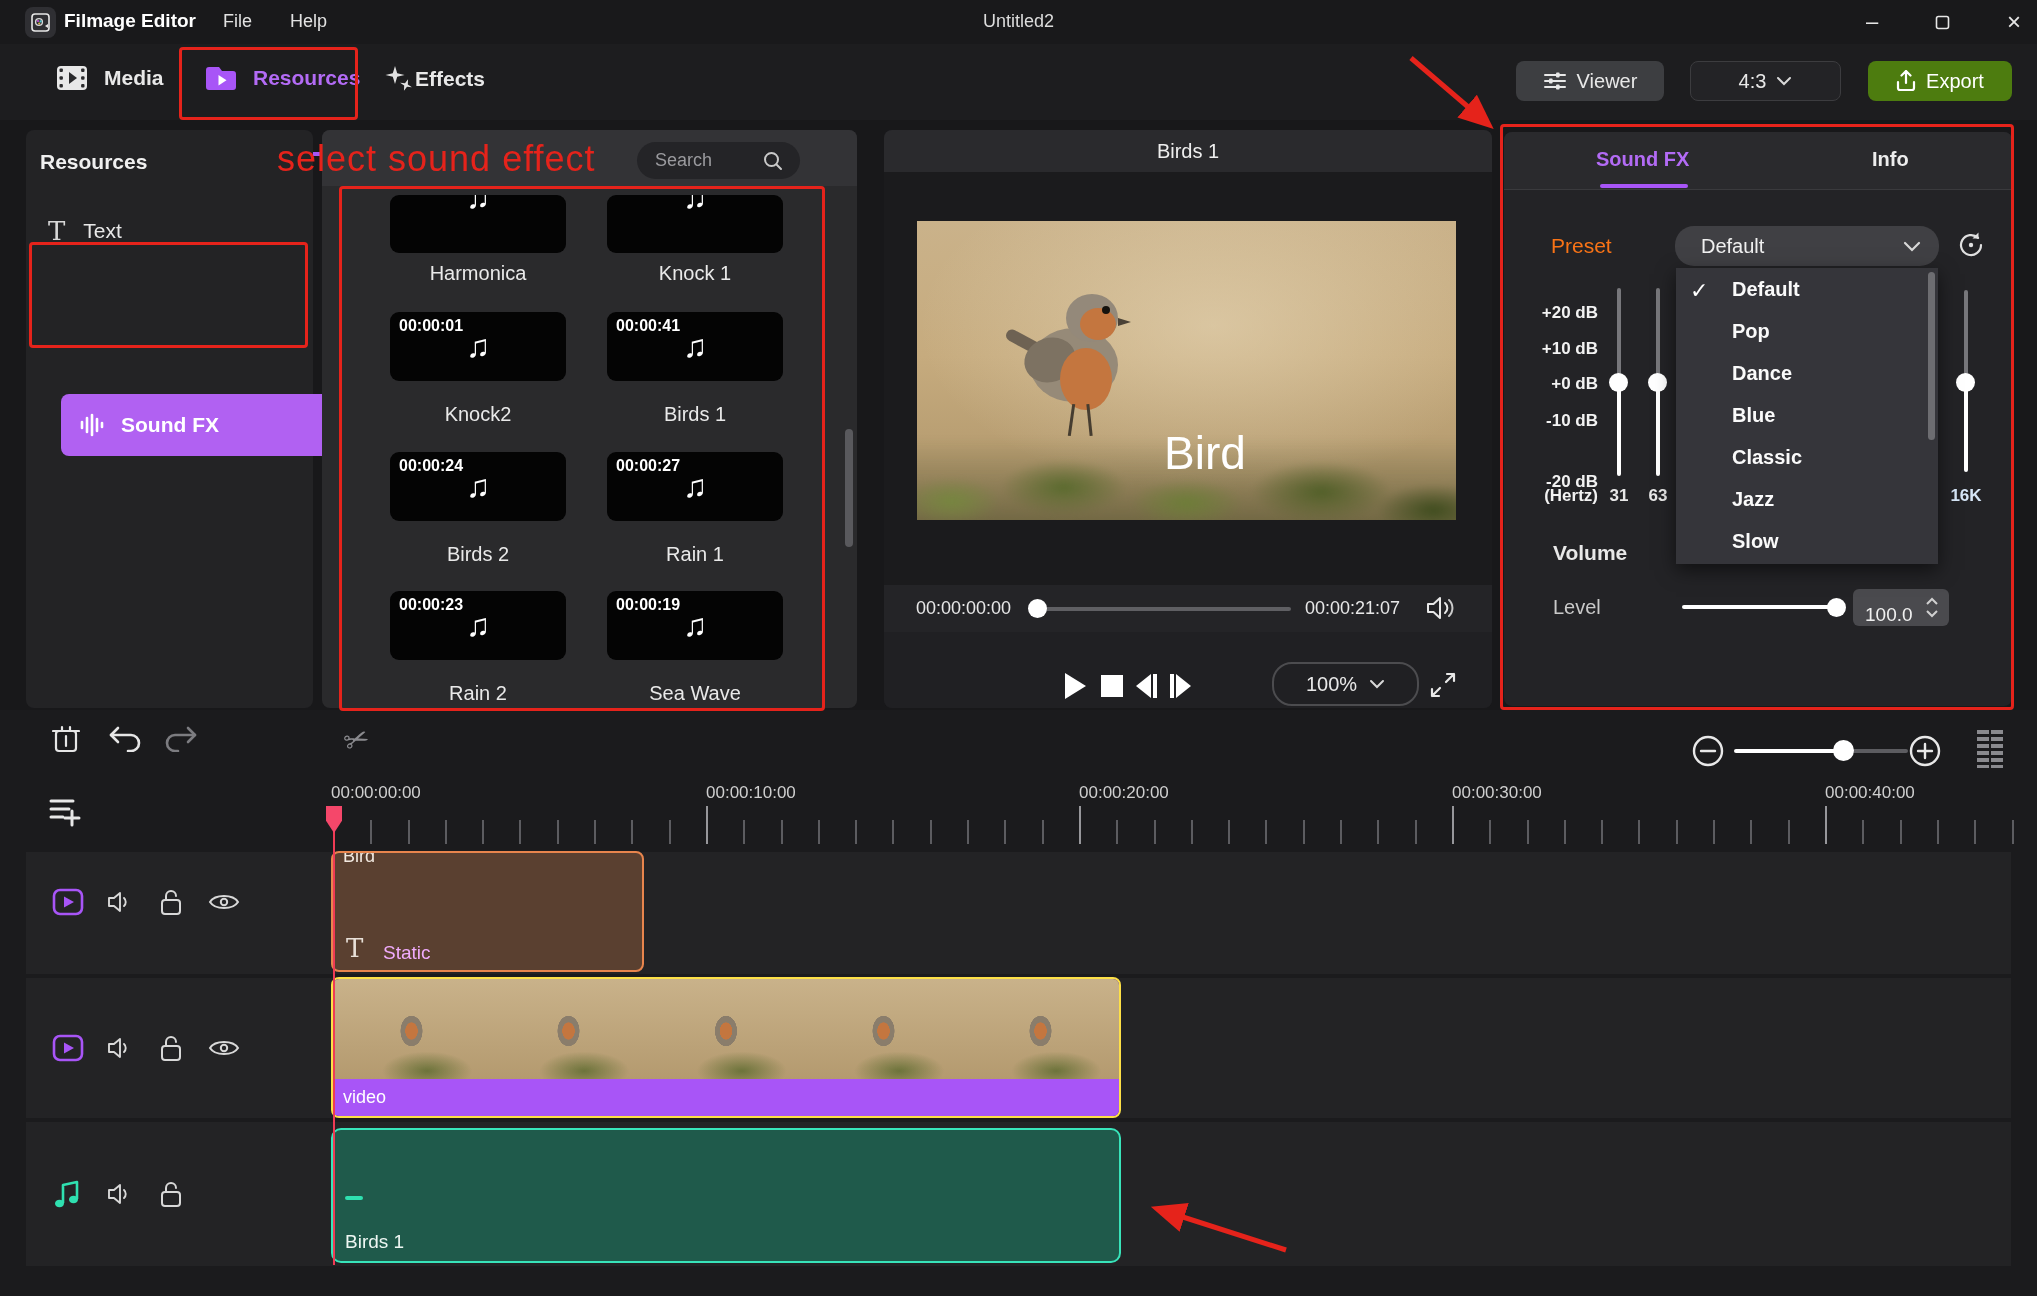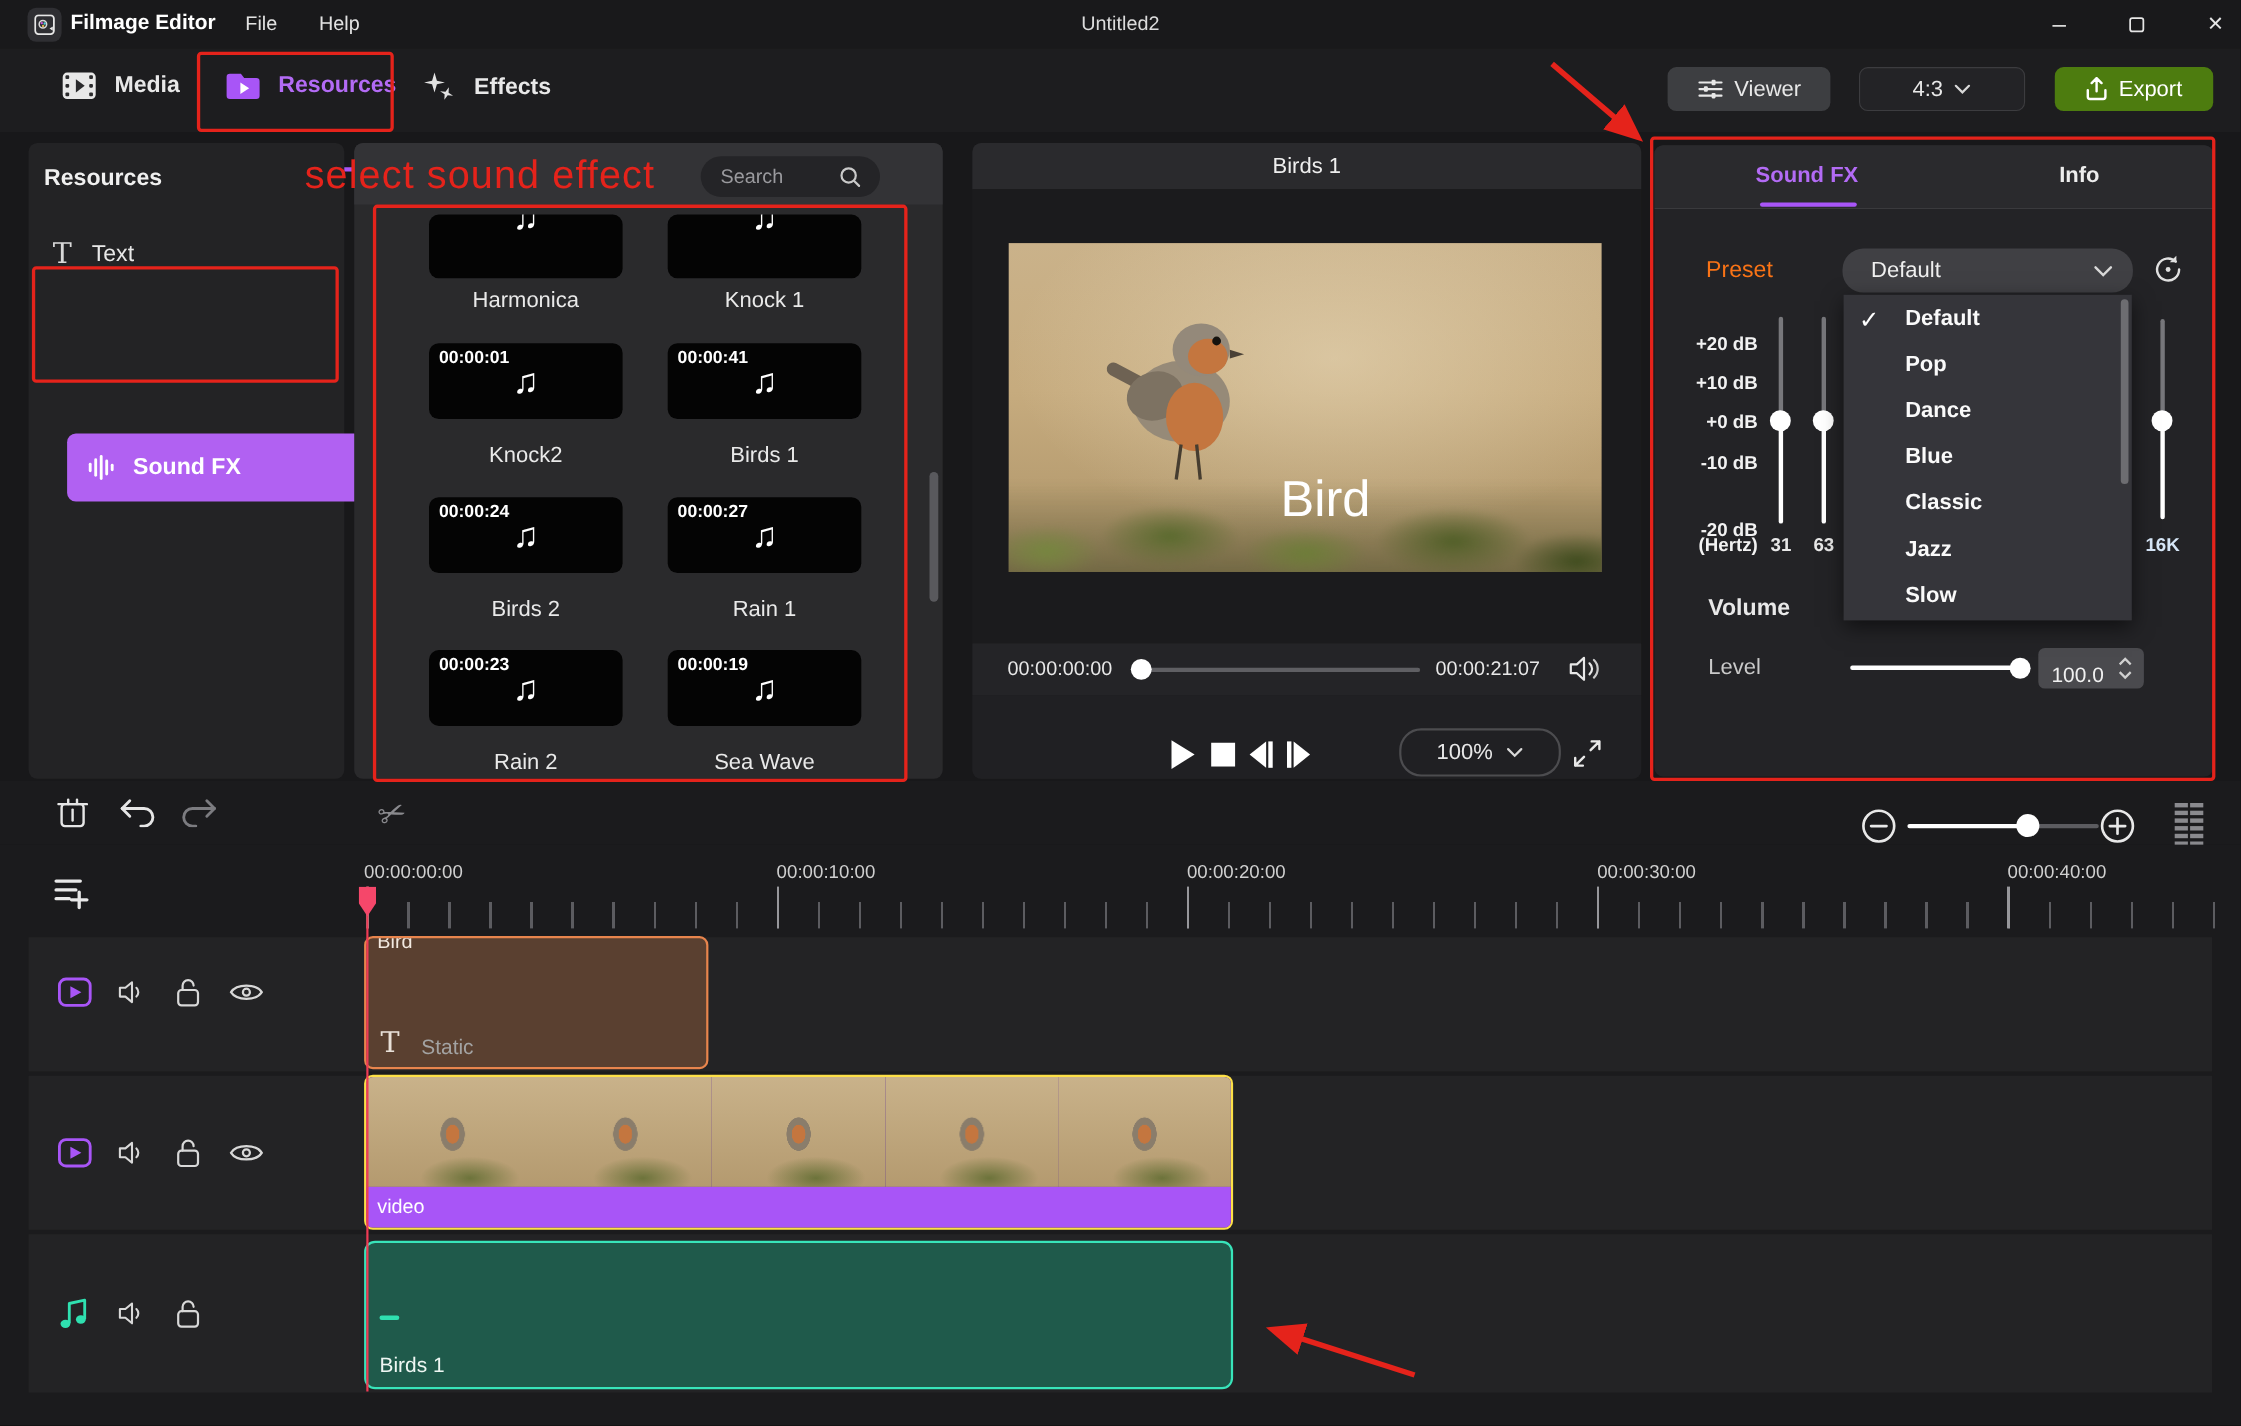--- a/index.html
+++ b/index.html
@@ -147,21 +147,21 @@
         </svg>
       <span class="tab-label">Media</span>
     </div>
     <div class="abs flex" style="left:205px;top:20px;gap:16px">
       <svg width="32" height="28" viewBox="0 0 32 28">
           <path d="M4 3h10l3 4h11a3 3 0 013 3v13a3 3 0 01-3 3H4a3 3 0 01-3-3V6a3 3 0 013-3z" fill="#a855f7"></path>
           <path d="M13.5 11l8 5.2-8 5.2z" fill="#fff"></path>
         </svg>
       <span class="tab-label" style="color:#b36bf5">Resources</span>
     </div>
-    <div class="abs flex" style="left:383px;top:20px;gap:16px">
+    <div class="abs flex" style="left:383px;top:20px;">
       <svg width="32" height="30" viewBox="0 0 32 30">
           <path d="M12 2l2.2 7.3L21.5 11l-7.3 1.7L12 20l-2.2-7.3L2.5 11l7.3-1.7z" fill="#e2e2e2"></path>
           <path d="M23 15l1.5 4.8 4.8 1.2-4.8 1.2L23 27l-1.5-4.8-4.8-1.2 4.8-1.2z" fill="#e2e2e2" transform="rotate(20 23 21)"></path>
         </svg>
       <span class="tab-label">Effects</span>
     </div>
     <div class="underline"></div>
 
     <div class="abs btn" style="left:1516px;top:17px;width:148px;height:40px;background:#3d3e41">
       <svg width="24" height="20" viewBox="0 0 24 20">
@@ -511,21 +511,21 @@
       </svg>
     <svg class="abs" style="left:158px;top:411px" width="26" height="30" viewBox="0 0 26 30">
         <rect x="4" y="13" width="18" height="14" rx="3" fill="none" stroke="#d8d8d8" stroke-width="2"></rect>
         <path d="M8 13V9a5 5 0 0110 0" fill="none" stroke="#d8d8d8" stroke-width="2" stroke-linecap="round"></path>
       </svg>
   </div>
 
   <div class="clip textclip">
     <div class="abs" style="left:10px;top:-7px;font-size:18px;color:#f2e9e0">Bird</div>
     <span class="abs" style="left:13px;top:80px;font-family:'DejaVu Serif',serif;font-size:26px;color:#e8e0d8">T</span>
-    <span class="abs" style="left:50px;top:89px;font-size:19px;color:#a3a3a3">Static</span>
+    <span class="abs" style="left:50px;top:89px;font-size:19px;color:#f0abfc">Static</span>
   </div>
 
   <div class="clip videoclip">
     <div class="flex" style="height:100px">
       <div class="vthumb"></div>
         <div class="vthumb"></div>
         <div class="vthumb"></div>
         <div class="vthumb"></div>
         <div class="vthumb"></div>
     </div>

